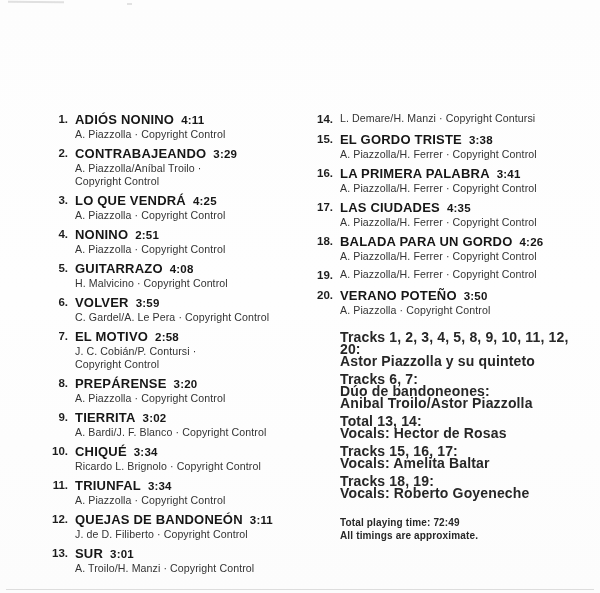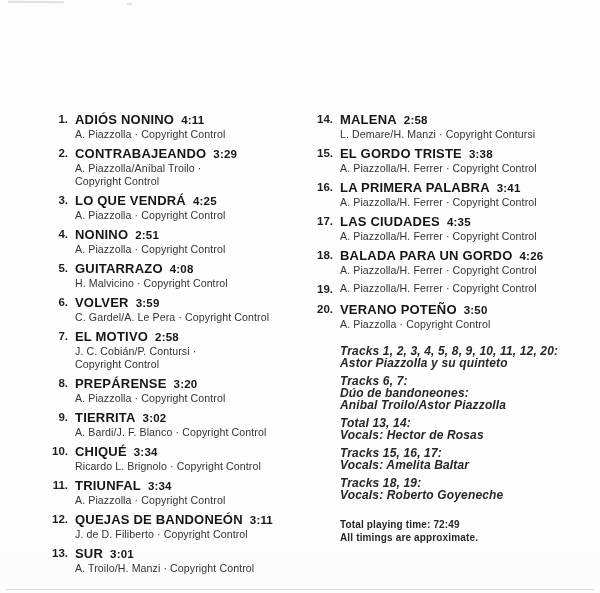--- a/index.html
+++ b/index.html
@@ -79,28 +79,27 @@
     line-height: 13px;
     color: #333333;
     margin-top: 0px;
     white-space: pre-line;
     letter-spacing: .1px;
   }
 
   
   #notes { margin-top: 14px; padding-left: 39px; }
   .note-group {
-    font-size: 12px;
+    font-size: 14px;
     line-height: 12px;
     font-weight: bold;
     color: #272727;
     white-space: pre-line;
     margin-bottom: 6px;
     letter-spacing: .15px;
-    font-style: italic;
   }
   #footer-note {
     margin-top: 17px;
     font-size: 10px;
     line-height: 13px;
     font-weight: bold;
     color: #272727;
     white-space: pre-line;
     letter-spacing: .15px;
   }
@@ -246,23 +245,20 @@
       <div class="track-credits">A. Troilo/H. Manzi · Copyright Control</div>
     </div>
   </div>
 </div>
 
   <div id="col-right" class="col">
     <div>
   <div class="track">
     <div class="track-num">14.</div>
     <div class="track-body">
-      <div class="track-titleline">
-        <span>MALENA</span><span class="track-time">2:58</span>
-      </div>
       <div class="track-credits">L. Demare/H. Manzi · Copyright Contursi</div>
     </div>
   </div>
 
   <div class="track">
     <div class="track-num">15.</div>
     <div class="track-body">
       <div class="track-titleline">
         <span>EL GORDO TRISTE</span><span class="track-time">3:38</span>
       </div>

